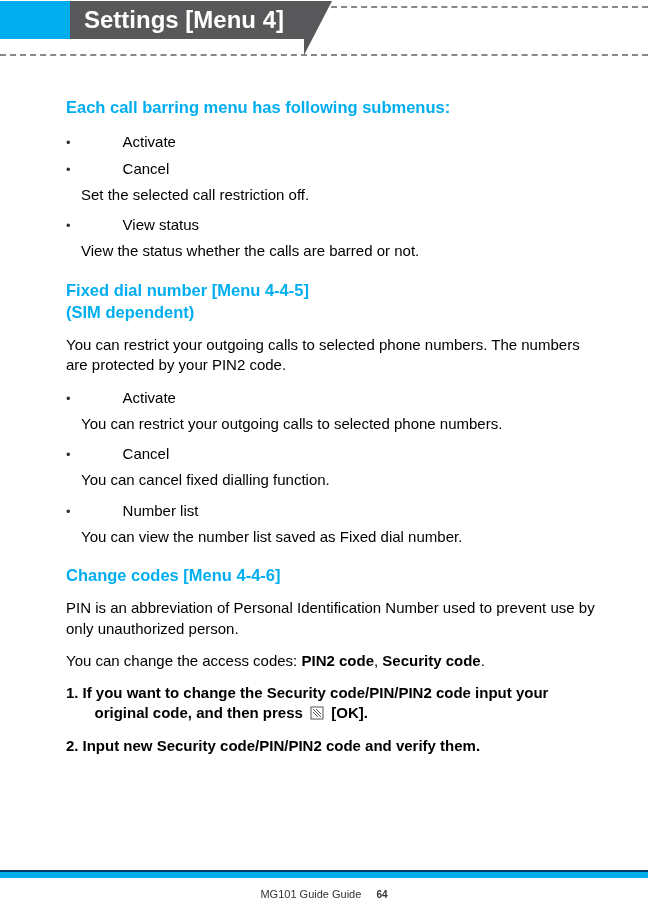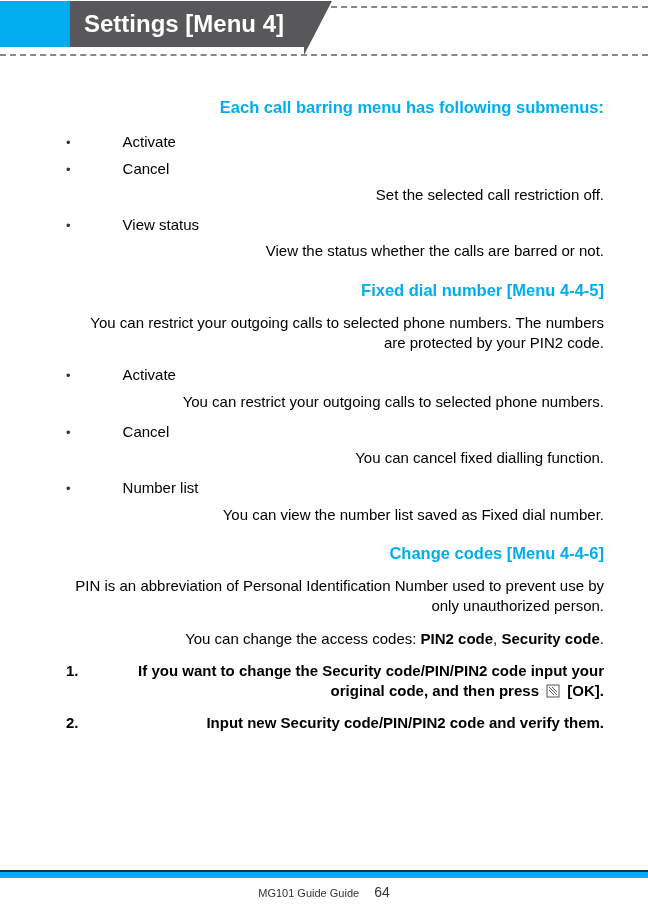--- a/index.html
+++ b/index.html
@@ -15,21 +15,21 @@
     position: relative;
     height: 50px;
     border-top: 2px dashed #888;
     border-bottom: 2px dashed #888;
     margin-top: 6px;
   }
   .tab {
     position: absolute;
     top: -7px;
     left: 0;
-    height: 46px;
+    height: 38px;
     display: flex;
     align-items: stretch;
   }
   .tab-blue {
     width: 70px;
     background: #00aeef;
   }
   .tab-body {
     background: #58585a;
     color: #fff;
@@ -49,21 +49,20 @@
     height: 0;
     border-left: 28px solid #58585a;
     border-top: 0 solid transparent;
     border-bottom: 54px solid transparent;
   }
   .content {
     padding: 40px 44px 0 66px;
     font-size: 15px;
     color: #000;
     line-height: 1.35;
-    text-align: right;
   }
   .h-blue {
     color: #00aeef;
     font-weight: bold;
     font-size: 16.5px;
     margin-bottom: 14px;
   }
   .h-blue.mtop { margin-top: 17px; margin-bottom: 12px;}
   .bullet-row {
     display: flex;
@@ -119,22 +118,22 @@
   .footer-text {
     position: absolute;
     bottom: 6px;
     left: 0;
     right: 0;
     text-align: center;
     font-size: 11px;
     color: #333;
   }
   .footer-text .pg {
-    font-weight: normal;
-    font-size: 14px;
+    font-weight: bold;
+    font-size: 10px;
     margin-left: 12px;
   }
   b { font-weight: bold; }
 </style>
 </head>
 <body>
 
 <div class="tab-wrap">
   <div class="tab">
     <div class="tab-blue"></div>
@@ -158,20 +157,21 @@
   <div class="bullet-desc">Set the selected call restriction off.</div>
 
   <div class="bullet-row">
     <span class="bullet-dot">•</span>
     <span class="bullet-label">View status</span>
   </div>
   <div class="bullet-desc">View the status whether the calls are barred or not.</div>
 
   <div class="h-blue mtop">
     <div>Fixed dial number [Menu 4-4-5]</div>
+    <div>(SIM dependent)</div>
   </div>
 
   <div class="para">You can restrict your outgoing calls to selected phone numbers. The numbers are protected by your PIN2 code.</div>
 
   <div class="bullet-row">
     <span class="bullet-dot">•</span>
     <span class="bullet-label">Activate</span>
   </div>
   <div class="bullet-desc">You can restrict your outgoing calls to selected phone numbers.</div>
 

